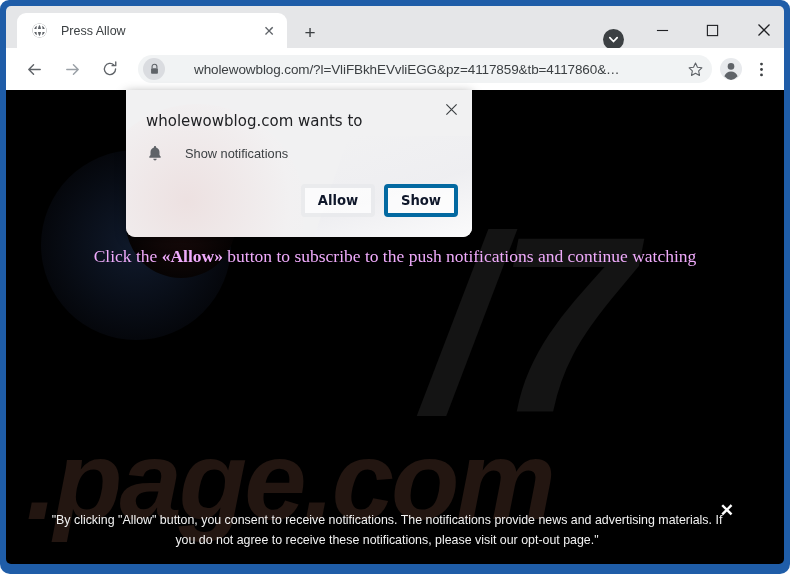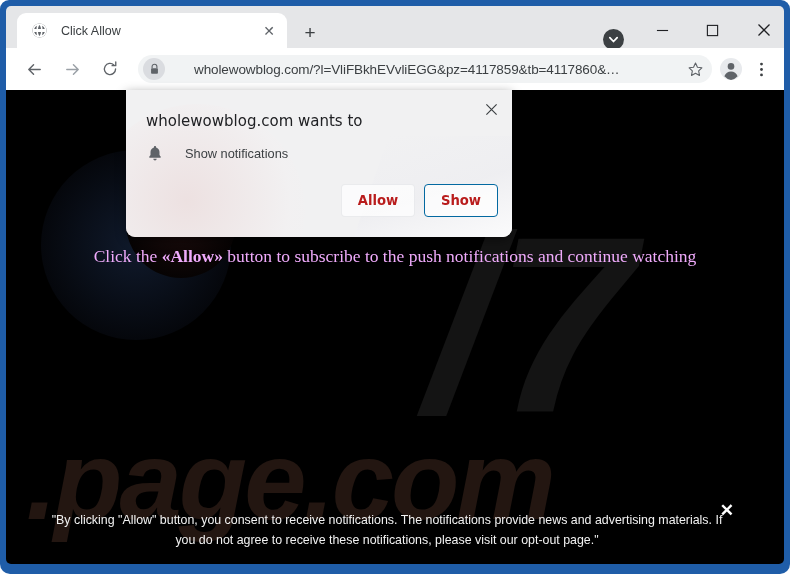--- a/index.html
+++ b/index.html
@@ -264,21 +264,21 @@
     color: #ffffff;
     font-size: 17px;
     font-weight: bold;
     line-height: 1;
   }
 
   
   #permission-dialog {
     position: absolute;
     left: 126px; top: 90px;
-    width: 386px; height: 147px;
+    width: 346px; height: 147px;
     background: rgba(252,252,253,0.955);
     border-radius: 0 0 9px 9px;
     box-shadow: 0 3px 11px rgba(0,0,0,0.42);
     box-sizing: border-box;
     overflow: hidden;
   }
 
   
   #dialog-bleed-circle {
     position: absolute;
@@ -335,24 +335,24 @@
   #dialog-actions {
     position: absolute;
     right: 14px; bottom: 20px;
     display: flex;
     gap: 9px;
   }
 
   .dialog-btn {
     min-width: 74px;
     height: 33px;
-    border: 1px solid #0369a1;
+    border: 4px solid #0369a1;
     border-radius: 4px;
     background: rgba(255,255,255,0.72);
-    color: #b91c1c;
+    color: #0f172a;
     font-size: 13.2px;
     font-weight: bold;
     display: flex;
     align-items: center;
     justify-content: center;
     box-sizing: border-box;
     font-family: "DejaVu Sans", sans-serif;
   }
   #dialog-allow { border-color: rgba(218,220,224,0.55); }
 
@@ -364,21 +364,21 @@
 
   <div id="tab-strip">
 
     <div id="tab-active">
       <span id="tab-favicon">
         <svg width="17" height="17" viewBox="0 0 24 24">
           <circle cx="12" cy="12" r="10" fill="#5f6368"></circle>
           <path d="M12 2a10 10 0 0 0 0 20 10 10 0 0 0 0-20zm0 2.2c1.1 1.3 1.9 3.3 2.1 5.6H9.9c.2-2.3 1-4.3 2.1-5.6zM7.8 9.8H4.5a7.9 7.9 0 0 1 4-4.6 13 13 0 0 0-.7 4.6zm0 4.4c.1 1.7.3 3.2.7 4.6a7.9 7.9 0 0 1-4-4.6h3.3zm2.1 0h4.2c-.2 2.3-1 4.3-2.1 5.6-1.1-1.3-1.9-3.3-2.1-5.6zm6.3 0h3.3a7.9 7.9 0 0 1-4 4.6c.4-1.4.6-2.9.7-4.6zm0-4.4a13 13 0 0 0-.7-4.6 7.9 7.9 0 0 1 4 4.6h-3.3z" fill="#ffffff"></path>
         </svg>
       </span>
-      <span id="tab-title">Click Allow</span>
+      <span id="tab-title">Press Allow</span>
       <span id="tab-close">✕</span>
     </div>
 
     <div id="new-tab-button">+</div>
 
     <div id="tab-search-button">
       <svg width="11" height="11" viewBox="0 0 12 12">
         <path d="M2 4l4 4.2L10 4" stroke="#ffffff" stroke-width="1.9" fill="none" stroke-linecap="round" stroke-linejoin="round"></path>
       </svg>
     </div>

